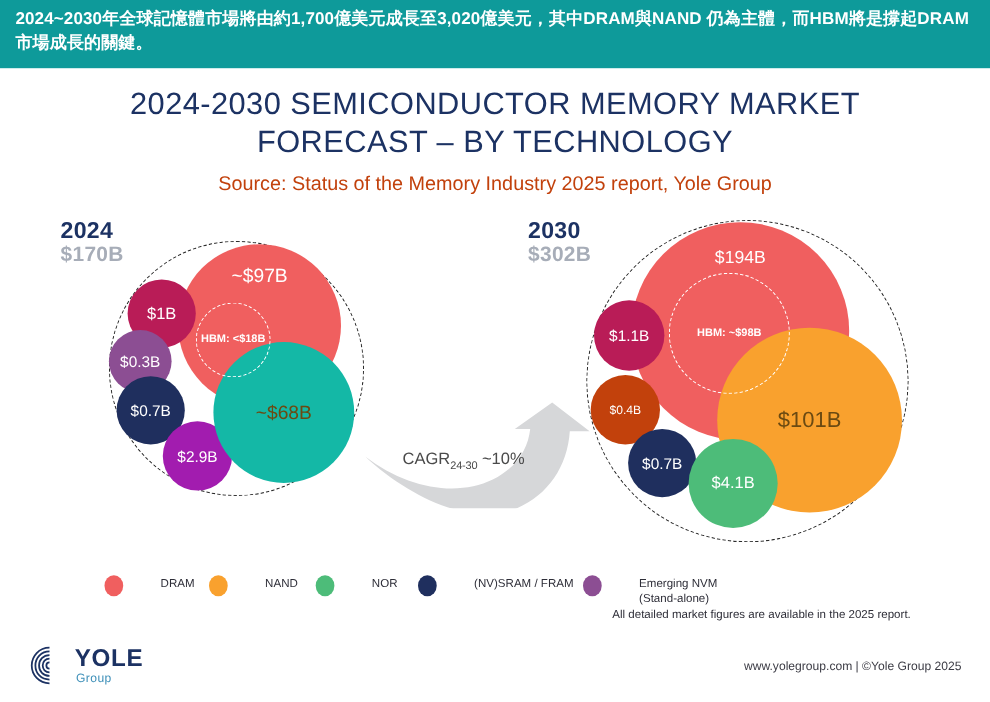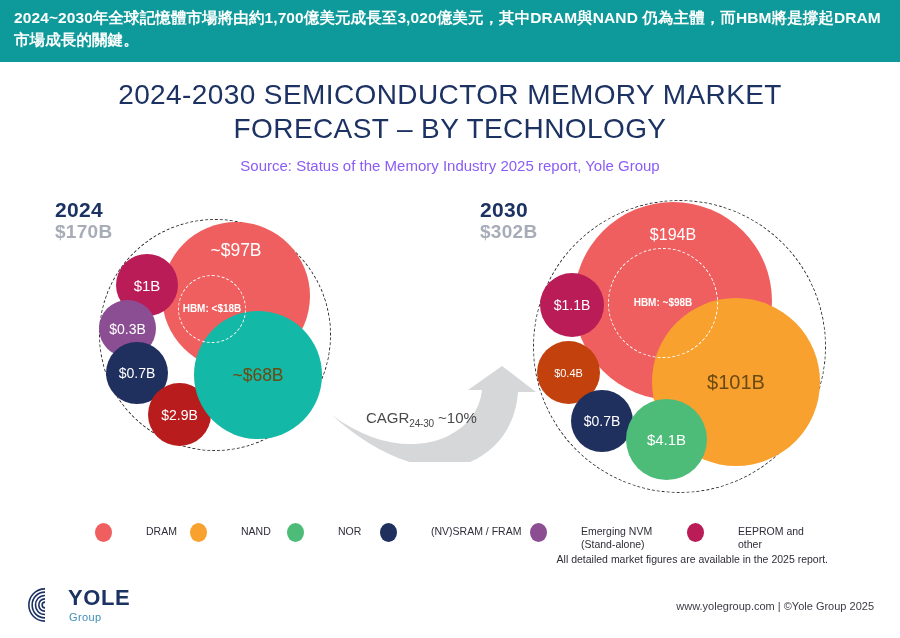--- a/index.html
+++ b/index.html
@@ -46,22 +46,22 @@
     font-size: 28px;
     font-weight: 400;
     letter-spacing: 0.4px;
     line-height: 1.22;
     color: #1c3263;
     margin: 0 auto;
     width: 760px;
   }
   #source-line {
     margin-top: 11px;
-    font-size: 15px;
-    color: #8b5cf6;
+    font-size: 18px;
+    color: #c2410c;
     font-weight: 400;
   }
 
   
   .panel { position: absolute; }
   .panel-year {
     position: absolute;
     font-size: 21px;
     font-weight: 700;
     color: #1c3263;
@@ -236,21 +236,21 @@
   </div>
 
   <div class="bubble" style="left:99px; top:300px; width:57px; height:57px; background:#8c4e93; font-size:14px; z-index:3;">
     <span>$0.3B</span>
   </div>
 
   <div class="bubble" style="left:106px; top:342px; width:62px; height:62px; background:#1f2f5e; font-size:14px; z-index:3;">
     <span>$0.7B</span>
   </div>
 
-  <div class="bubble" style="left:148px; top:383px; width:63px; height:63px; background:#b91c1c; font-size:14px; z-index:3;">
+  <div class="bubble" style="left:148px; top:383px; width:63px; height:63px; background:#a21caf; font-size:14px; z-index:3;">
     <span>$2.9B</span>
   </div>
 
   <div class="bubble" style="left:194px; top:311px; width:128px; height:128px; background:#14b8a6; font-size:17.5px; color:#6b4a12; z-index:4;">
     <span>~$68B</span>
   </div>
 
   <div class="hbm-ring" style="left:178px; top:275px; width:68px; height:68px;">
     <span>HBM:
 &lt;$18B</span>
@@ -313,24 +313,20 @@
     <span class="legend-label">NOR</span>
   </div>
   <div class="legend-item" style="left:285px; top:0px;">
     <span class="legend-dot" style="background:#1f2f5e;"></span>
     <span class="legend-label">(NV)SRAM / FRAM</span>
   </div>
   <div class="legend-item" style="left:435px; top:0px;">
     <span class="legend-dot" style="background:#8c4e93;"></span>
     <span class="legend-label">Emerging NVM
 (Stand-alone)</span>
-  </div>
-  <div class="legend-item" style="left:592px; top:0px;">
-    <span class="legend-dot" style="background:#b91c57;"></span>
-    <span class="legend-label">EEPROM and other</span>
   </div>
 </div>
 
 <div id="legend-note">All detailed market figures are available in the 2025 report.</div>
 
 <div id="footer-logo">
   <svg id="logo-mark" viewBox="0 0 40 40">
     <g fill="none" stroke="#1c3263" stroke-width="1.7">
       <path d="M20 3 C 10 3, 3 11, 3 20 C 3 29, 10 37, 20 37"></path>
       <path d="M20 6.5 C 12 6.5, 6.5 12.5, 6.5 20 C 6.5 27.5, 12 33.5, 20 33.5"></path>

